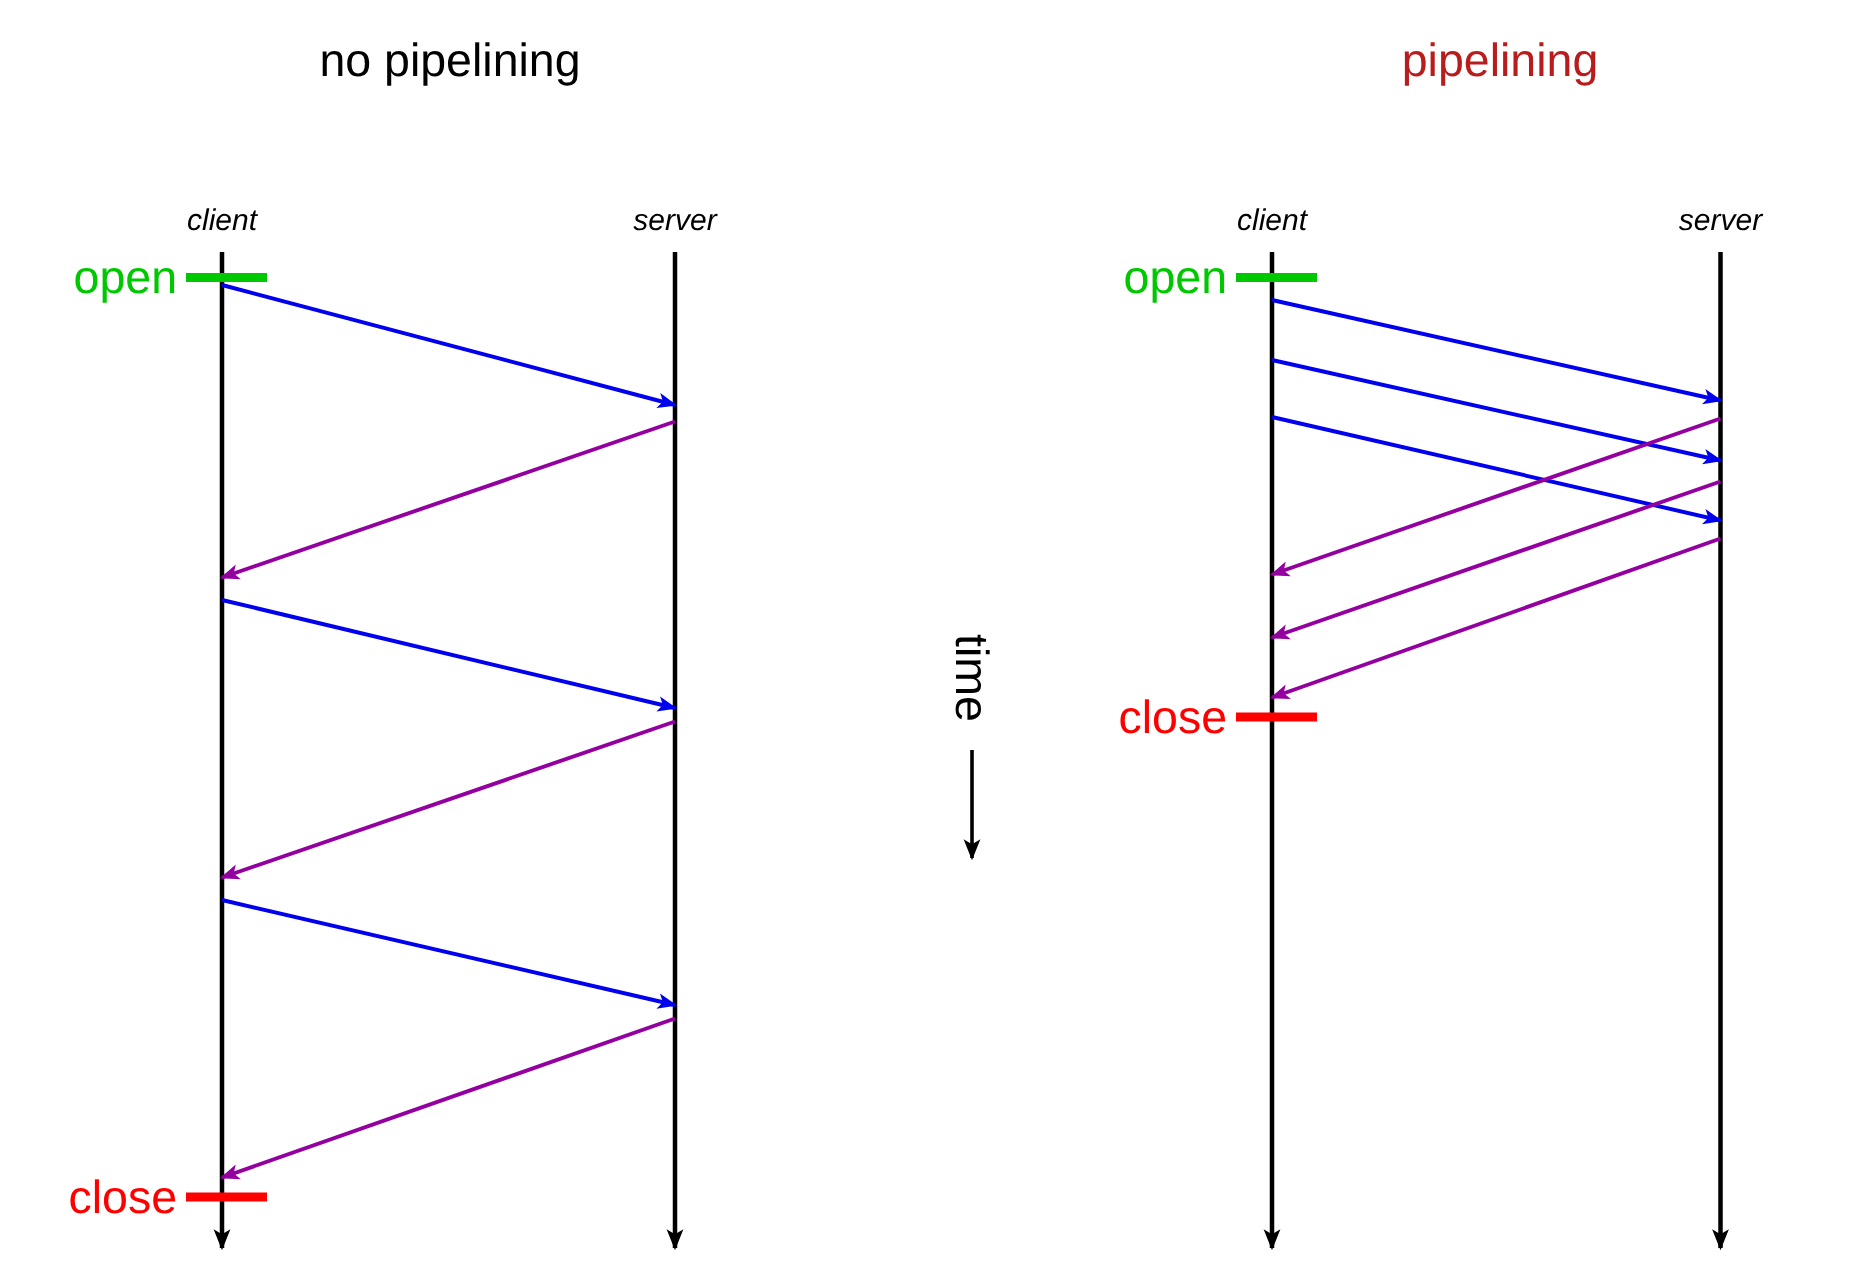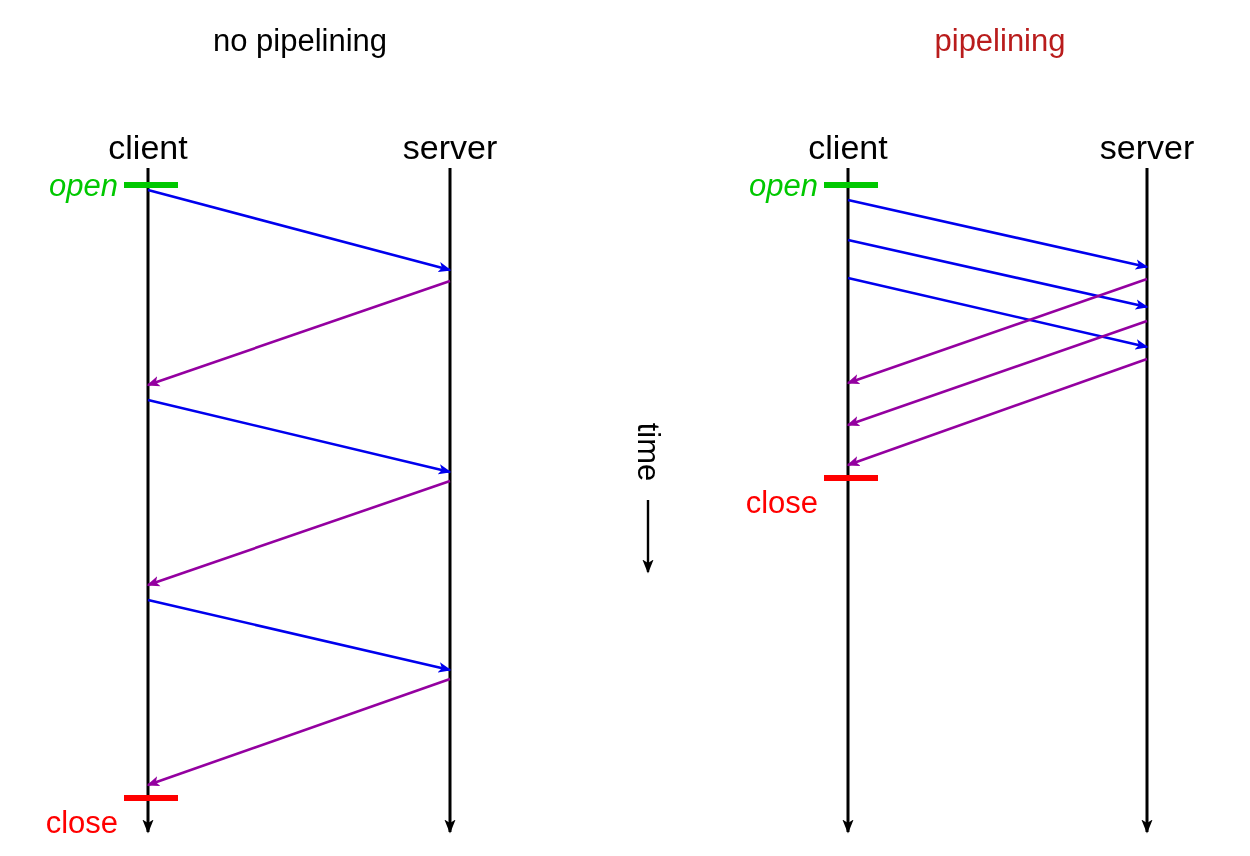--- a/index.html
+++ b/index.html
@@ -29,30 +29,31 @@
     white-space: nowrap;
     line-height: 1;
     font-family: "Liberation Sans", sans-serif;
   }
   .panel-title {
     font-size: 31px;
     color: #000000;
     transform: translate(-50%, -50%);
   }
   .actor-label {
-    font-size: 34px;
+    font-size: 20px;
     color: #000000;
     transform: translate(-50%, -50%);
+    font-style: italic;
   }
   .event-label {
     font-size: 31px;
     transform: translate(-100%, -50%);
   }
-  .event-open { color: #00c800; font-style: italic; }
-  .event-close { color: #ff0000; margin-top: 24px; }
+  .event-open { color: #00c800; }
+  .event-close { color: #ff0000; }
   .time-label {
     font-size: 31px;
     color: #000000;
     transform: translate(-50%, -50%) rotate(90deg);
     transform-origin: 50% 50%;
   }
 </style>
 </head>
 <body>
 

